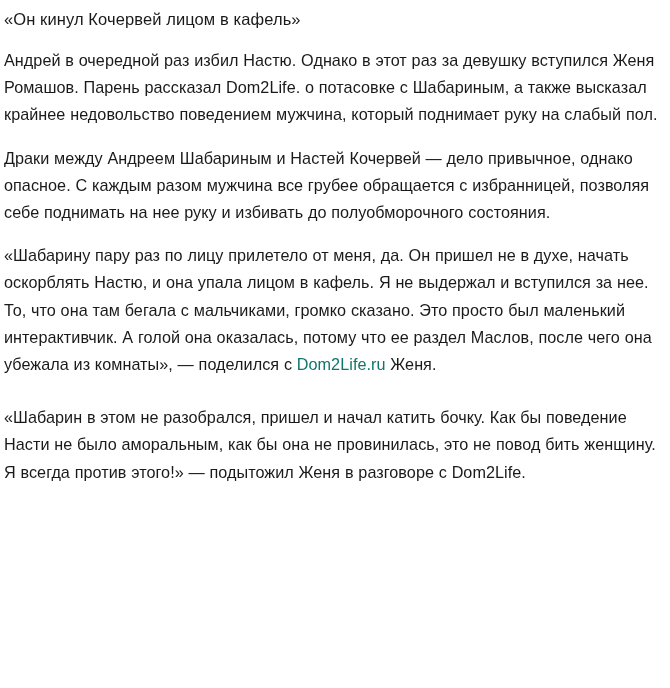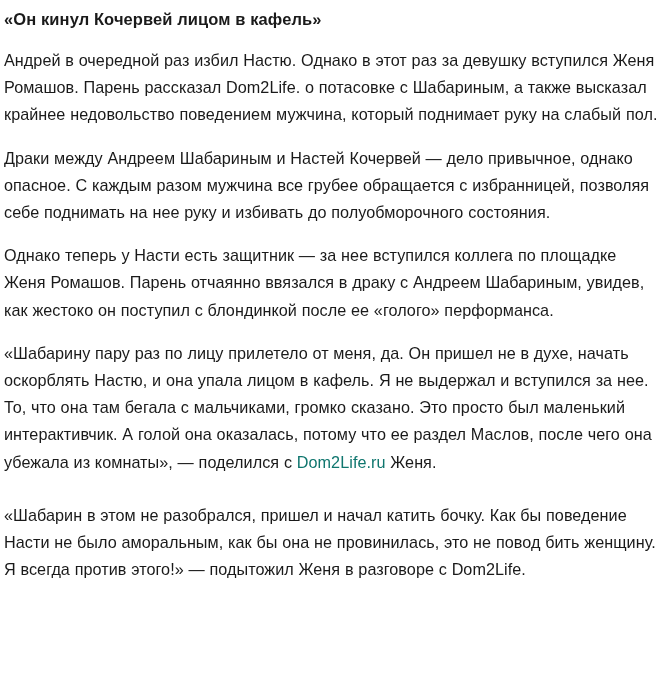--- a/index.html
+++ b/index.html
@@ -17,21 +17,21 @@
     -webkit-font-smoothing: antialiased;
   }
   .article {
     box-sizing: border-box;
     width: 670px;
     padding: 6px 12px 0 4px;
   }
   .article-title {
     font-size: 16.5px;
     line-height: 27px;
-    font-weight: 700;
+    font-weight: 400;
     color: #1a1a1a;
     margin: 0 0 14px 0;
     letter-spacing: 0.1px;
     white-space: nowrap;
   }
   .para {
     font-size: 16.2px;
     line-height: 27.2px;
     color: #1a1a1a;
     margin: 0 0 16px 0;
@@ -53,20 +53,19 @@
 <body>
 
 <div class="article">
 
   <h1 class="article-title">«Он кинул Кочервей лицом в кафель»</h1>
 
   <p class="para">Андрей в очередной раз избил Настю. Однако в этот раз за девушку вступился Женя Ромашов. Парень рассказал Dom2Life. о потасовке с Шабариным, а также высказал крайнее недовольство поведением мужчина, который поднимает руку на слабый пол.</p>
 
   <p class="para">Драки между Андреем Шабариным и Настей Кочервей — дело привычное, однако опасное. С каждым разом мужчина все грубее обращается с избранницей, позволяя себе поднимать на нее руку и избивать до полуобморочного состояния.</p>
 
-  <p class="para">Однако теперь у Насти есть защитник — за нее вступился коллега по площадке Женя Ромашов. Парень отчаянно ввязался в драку с Андреем Шабариным, увидев, как жестоко он поступил с блондинкой после ее «голого» перформанса.</p>
 
   <p class="para"><span>«Шабарину пару раз по лицу прилетело от меня, да. Он пришел не в духе, начать оскорблять Настю, и она упала лицом в кафель. Я не выдержал и вступился за нее. То, что она там бегала с мальчиками, громко сказано. Это просто был маленький интерактивчик. А голой она оказалась, потому что ее раздел Маслов, после чего она убежала из комнаты», — поделился с </span><a class="ext-link" href="#">Dom2Life.ru</a><span> Женя.</span></p>
 
 
   <p class="para">«Шабарин в этом не разобрался, пришел и начал катить бочку. Как бы поведение Насти не было аморальным, как бы она не провинилась, это не повод бить женщину. Я всегда против этого!» — подытожил Женя в разговоре с Dom2Life.</p>
 
 </div>
 
 </body></html>

